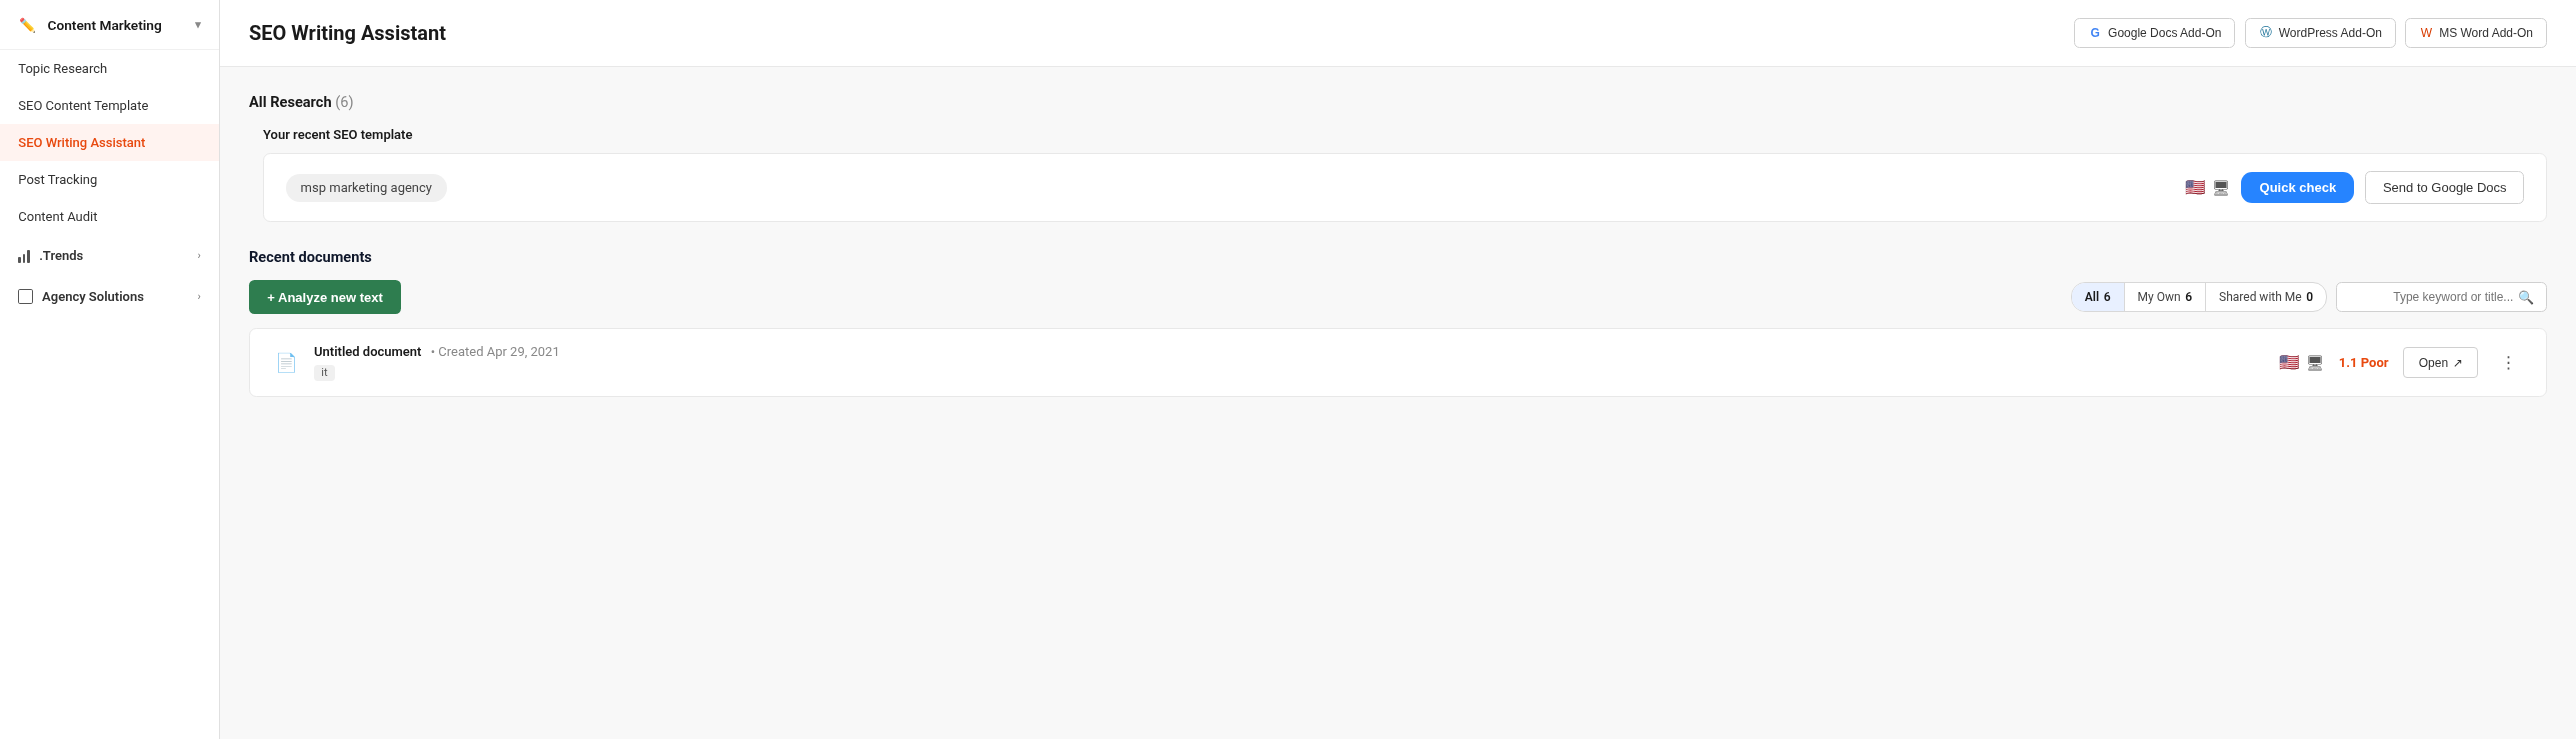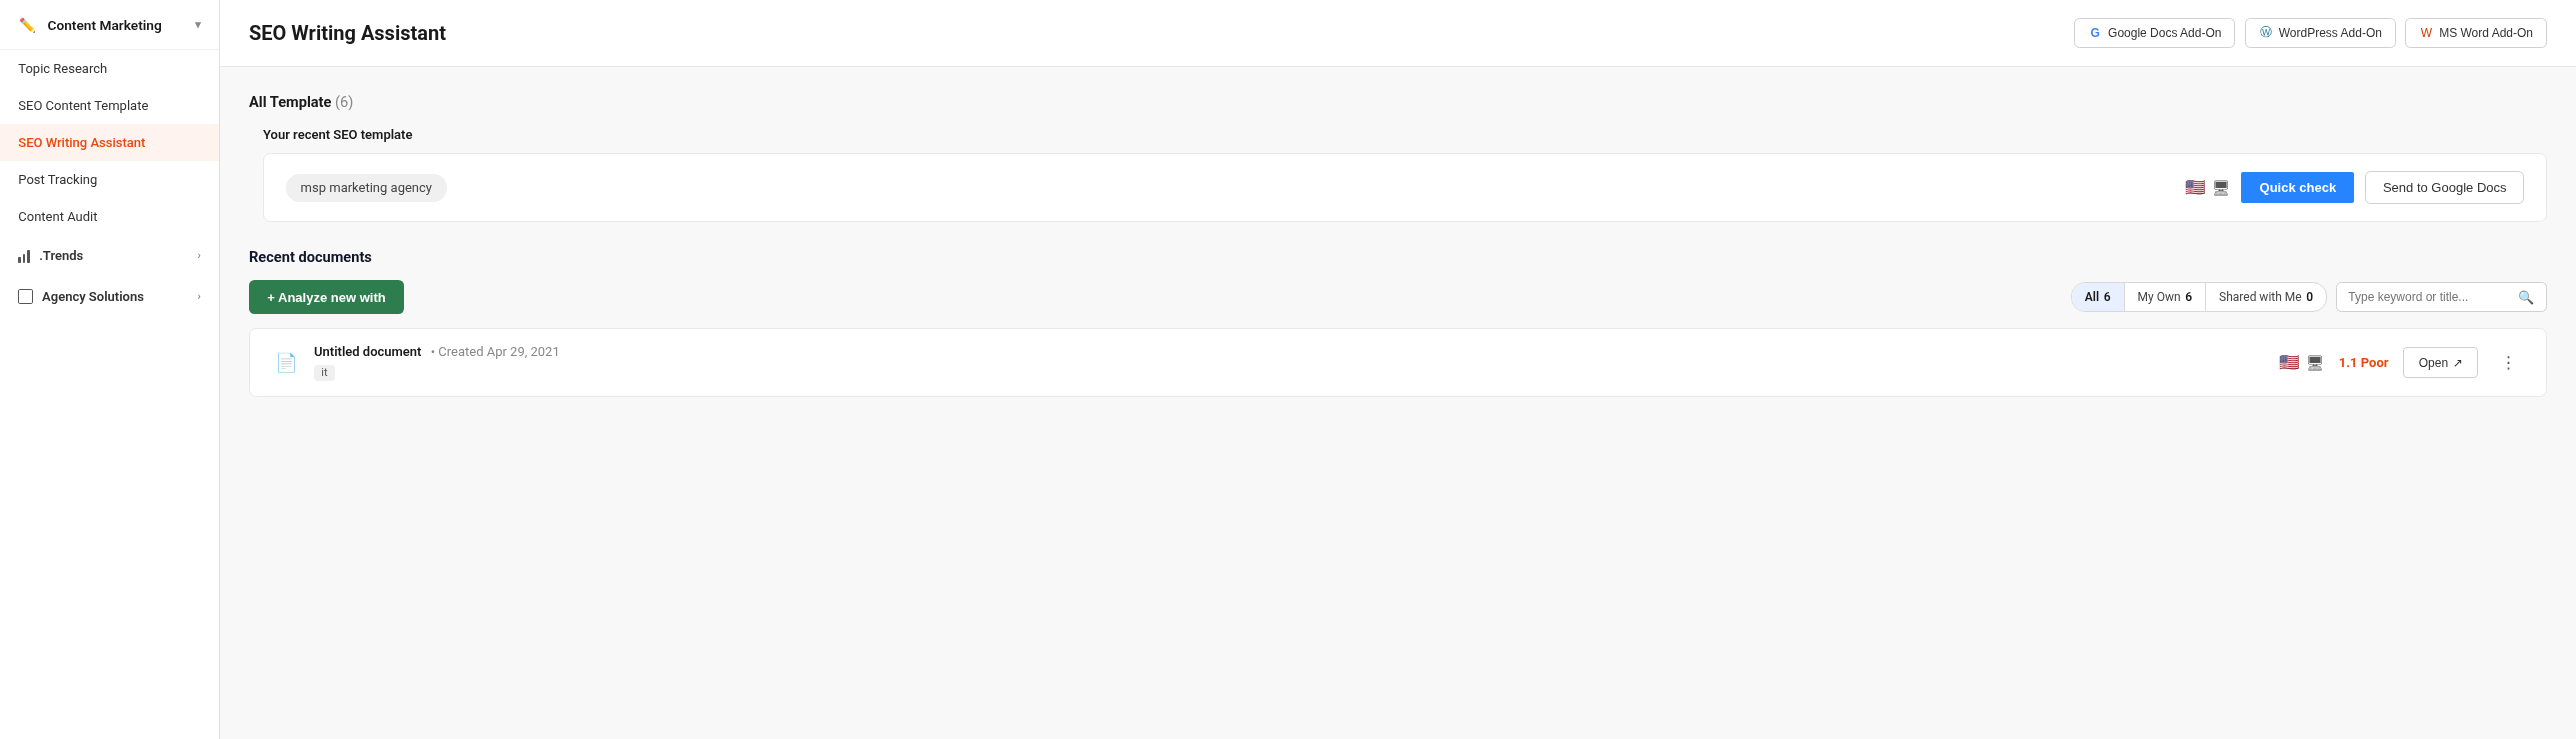--- a/index.html
+++ b/index.html
@@ -219,21 +219,21 @@
       gap: 5.5px;
     }
 
     .flag-emoji { font-size: 16.5px; }
     .device-icon { font-size: 14.6px; color: #555; }
 
     .quick-check-btn {
       background: #2684ff;
       color: #fff;
       border: none;
-      border-radius: 2px;
+      border-radius: 11px;
       padding: 8.2px 18.3px;
       font-size: 13px;
       font-weight: 600;
       cursor: pointer;
     }
 
     .send-docs-btn {
       background: #fff;
       color: #333;
       border: 0.9px solid #d0d0d0;
@@ -322,20 +322,21 @@
       padding: 6.4px 11px;
       gap: 5.5px;
     }
 
     .search-box input {
       border: none;
       outline: none;
       font-size: 12px;
       color: #555;
       width: 165px;
+      text-align: right;
     }
 
     .search-icon { color: #888; font-size: 13px; }
 
     
     .docs-table {
       background: #fff;
       border: 0.9px solid #e8e8e8;
       border-radius: 7.3px;
       overflow: hidden;
@@ -488,21 +489,21 @@
       <button class="addon-btn">
         <span class="btn-icon word-icon">W</span>
         <span>MS Word Add-On</span>
       </button>
     </div>
   </div>
 
   <div class="main-body">
 
     <div class="section-title">
-      <span>All Template</span>
+      <span>All Research</span>
       <span class="count"> (<span>6</span>)</span>
     </div>
 
     <div class="seo-template-section">
       <div class="seo-template-label">Your recent SEO template</div>
       <div class="seo-template-card">
         <span class="template-keyword-pill">msp marketing agency</span>
         <div class="template-actions">
           <div class="flag-device-group">
             <span class="flag-emoji">🇺🇸</span>
@@ -511,21 +512,21 @@
           <button class="quick-check-btn">Quick check</button>
           <button class="send-docs-btn">Send to Google Docs</button>
         </div>
       </div>
     </div>
 
     <div class="recent-docs-section">
       <div class="recent-docs-header">Recent documents</div>
 
       <div class="recent-docs-controls">
-        <button class="analyze-btn">+ Analyze new with</button>
+        <button class="analyze-btn">+ Analyze new text</button>
 
         <div class="filter-tabs">
           <div class="filter-tab active">
             <span>All</span>
             <span class="tab-count">6</span>
           </div>
           <div class="filter-tab">
             <span>My Own</span>
             <span class="tab-count">6</span>
           </div>

